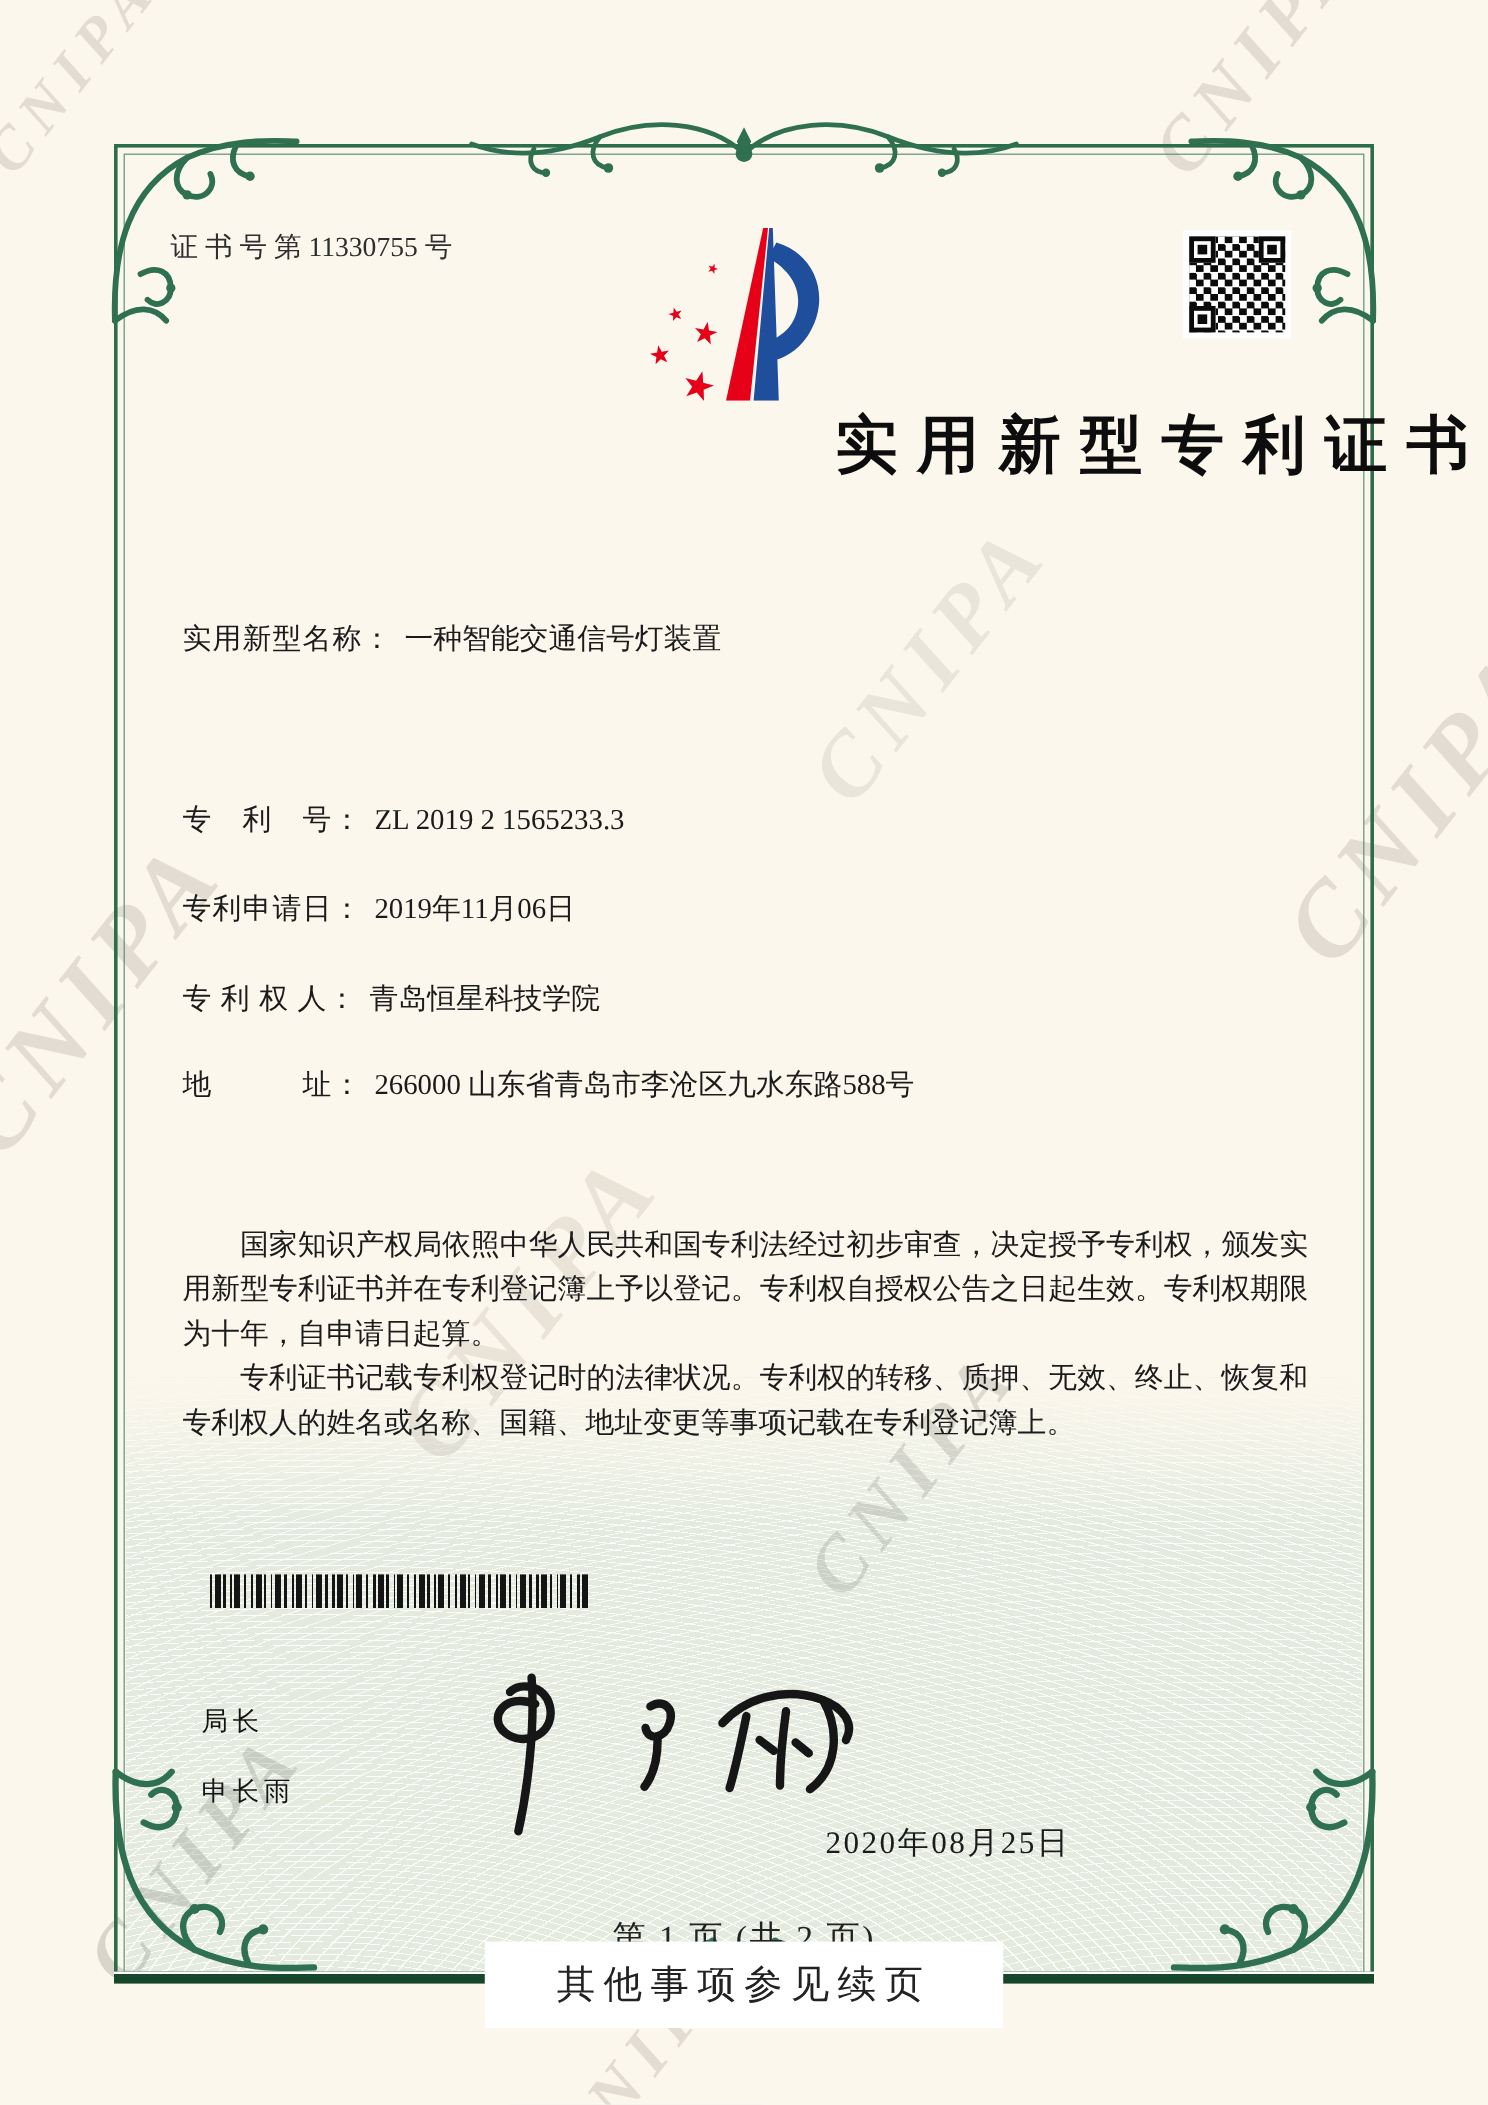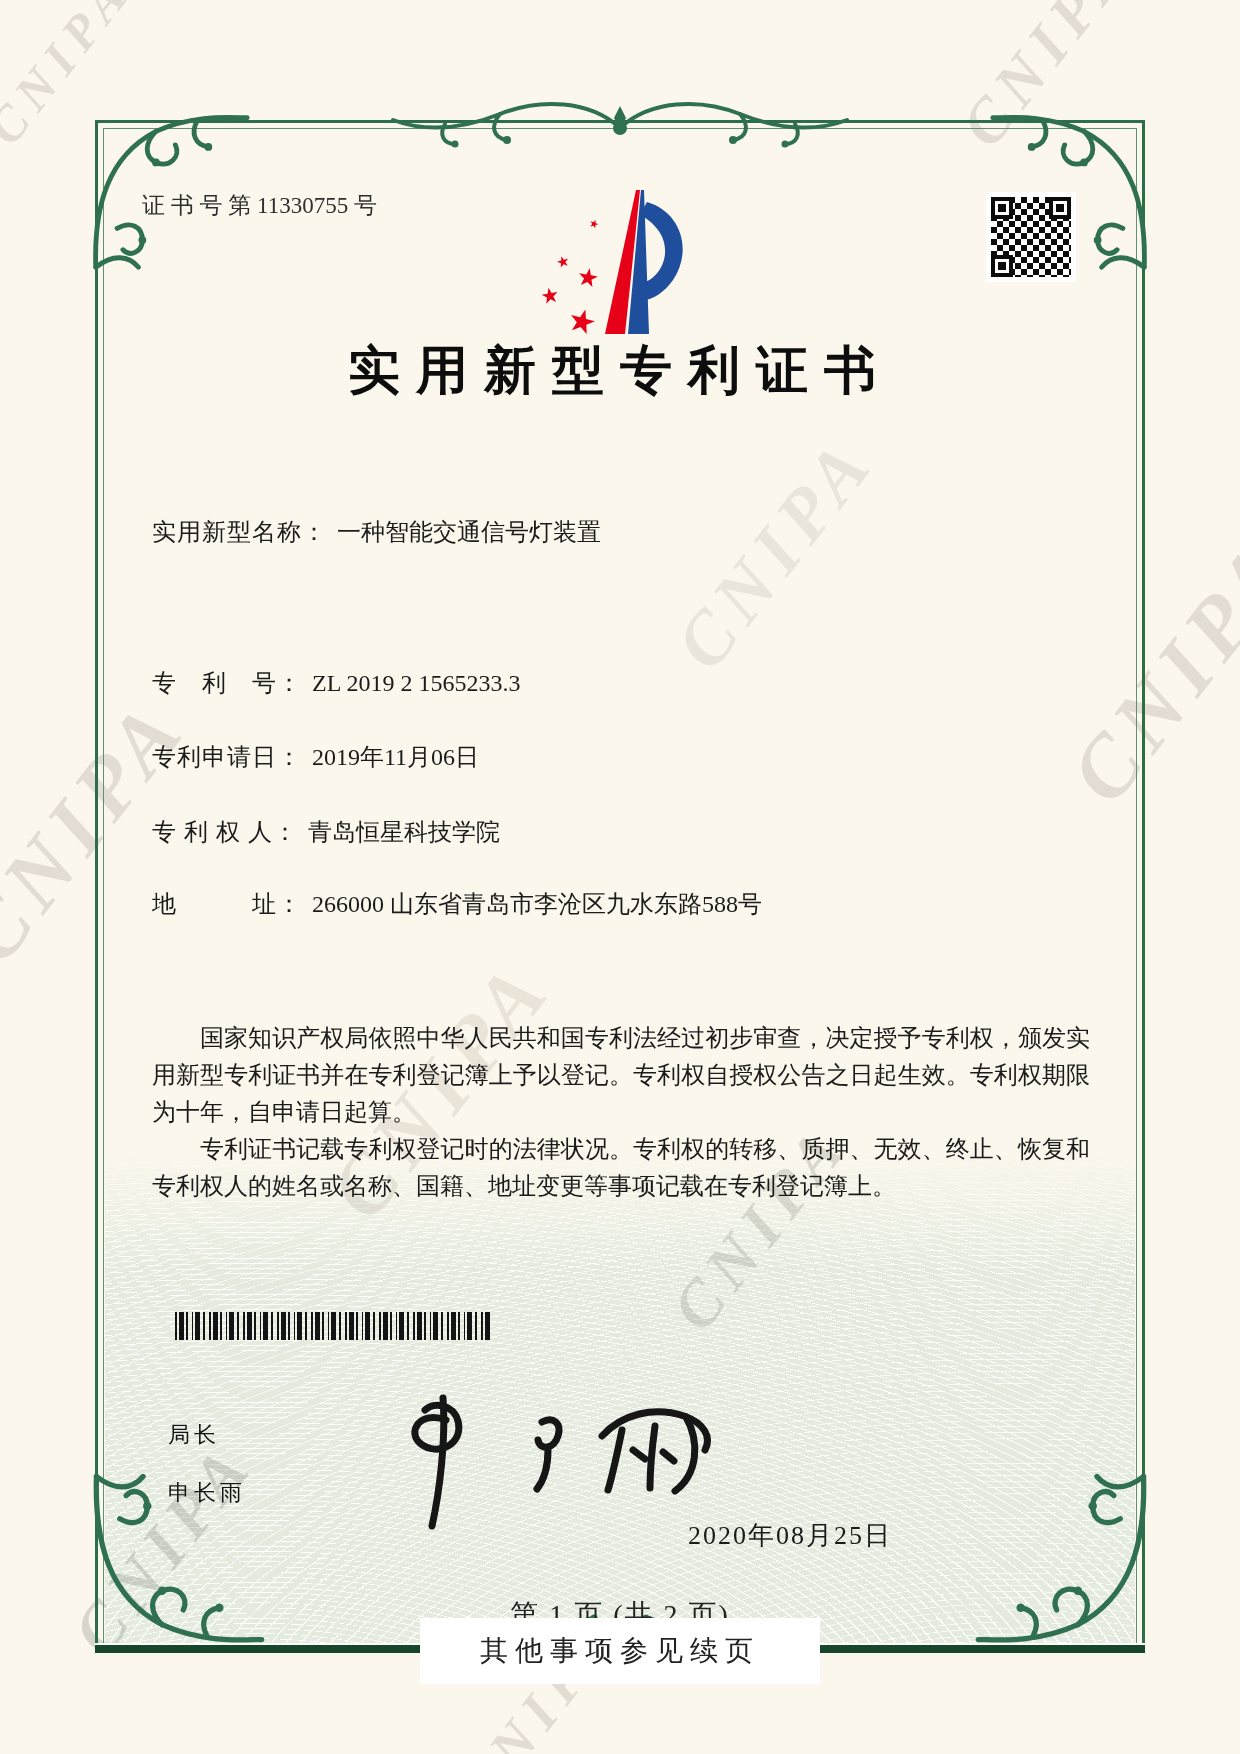--- a/index.html
+++ b/index.html
@@ -25,21 +25,21 @@
       #e4ebde;
   }
   
   .frame-outer { position:absolute; z-index:3; left:95px; top:120px; width:1050px; height:1532px; border:3px solid #2c6e49; pointer-events:none; }
   .frame-inner { position:absolute; z-index:3; left:103px; top:128px; width:1034px; height:1516px; border:1px solid #5d9077; pointer-events:none; }
   .frame-bottom-band { position:absolute; z-index:3; left:95px; top:1643px; width:1050px; height:10px; background:#17472b; border-top:2px solid #ffffff; }
   .orn { position:absolute; z-index:3; pointer-events:none; }
   
   .content-el { position:absolute; z-index:4; }
   .cert-no { left:142px; top:190px; font-size:23px; color:#2e2e2e; }
-  .title { left:0; top:336px; width:100%; text-align:center; font-size:52px; font-weight:bold; letter-spacing:16px; color:#0d0d0d; }
+  .title { left:0; top:336px; width:100%; text-align:right; font-size:52px; font-weight:bold; letter-spacing:16px; color:#0d0d0d; }
   .row { left:152px; font-size:24px; white-space:nowrap; }
   .row .lbl { letter-spacing:1px; }
   .row .val { margin-left:10px;text-align:center; }
   .grant-second { position:absolute; left:535px; top:0; white-space:nowrap; }
   .paras { left:152px; top:1020px; width:938px; font-size:24px; line-height:37px; text-align:justify; }
   .paras p { text-indent:2em;font-family:Liberation Serif, serif; }
   
   .logo { left:487px; top:186px; width:200px; height:148px; }
   
   .qr { left:986px; top:192px; width:90px; height:90px; background:#fff; padding:5px; }
@@ -55,21 +55,21 @@
       #141414 4px 9px, transparent 9px 11px,
       #141414 11px 13px, transparent 13px 17px,
       #141414 17px 18px, transparent 18px 20px,
       #141414 20px 25px, transparent 25px 28px,
       #141414 28px 30px, transparent 30px 34px); }
   
   .sig-label { left:168px; font-size:22px; font-family:Liberation Mono, monospace; color:#141414; letter-spacing:4px; }
   .sig-svg { left:350px; top:1388px; width:400px; height:150px; }
   .issue-date { left:688px; top:1518px; font-size:26px; letter-spacing:2px; }
   .page-info { left:0; top:1596px; width:100%; text-align:center; font-size:28px; letter-spacing:2px; color:#222; }
-  .note-box { left:50%; top:1618px; transform:translateX(-50%); background:#ffffff; padding:14px 60px; font-size:28px; letter-spacing:7px; color:#222; }
+  .note-box { left:50%; top:1618px; transform:translateX(-50%); background:#ffffff; padding:14px 60px; font-size:32px; letter-spacing:7px; color:#222; }
 </style>
 </head>
 <body>
 
 <div class="page">
 
   <span class="wm" style="left:-40px; top:30px;  font-size:50px;">CNIPA</span>
   <span class="wm" style="left:930px; top:10px;  font-size:62px;">CNIPA</span>
   <span class="wm" style="left:640px; top:510px; font-size:74px; color:rgba(174,168,155,0.22);">CNIPA</span>
   <span class="wm" style="left:1030px;top:620px; font-size:86px;">CNIPA</span>

